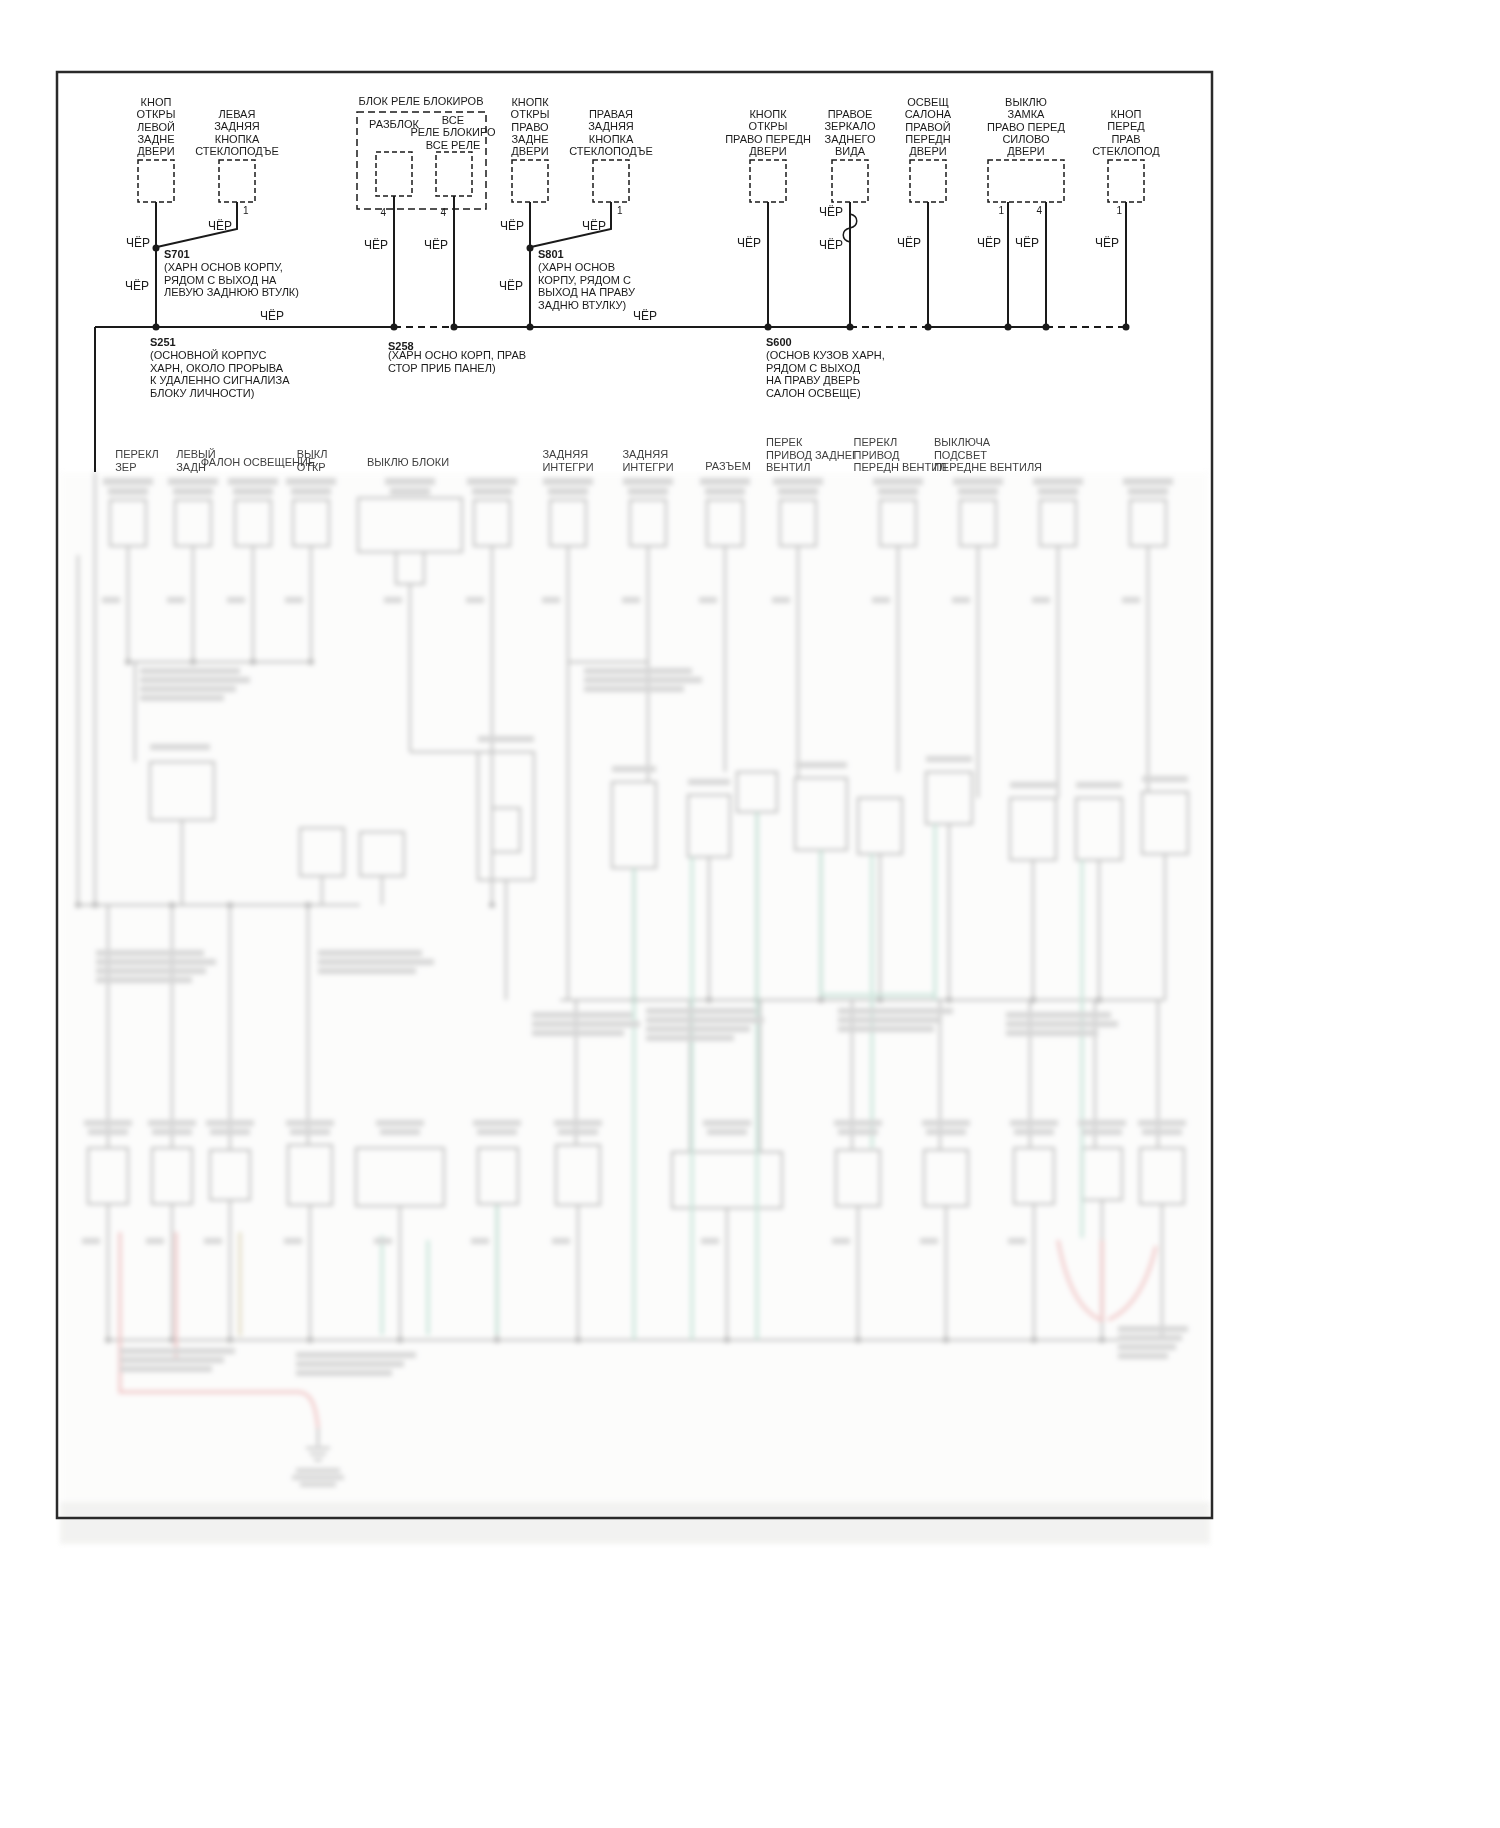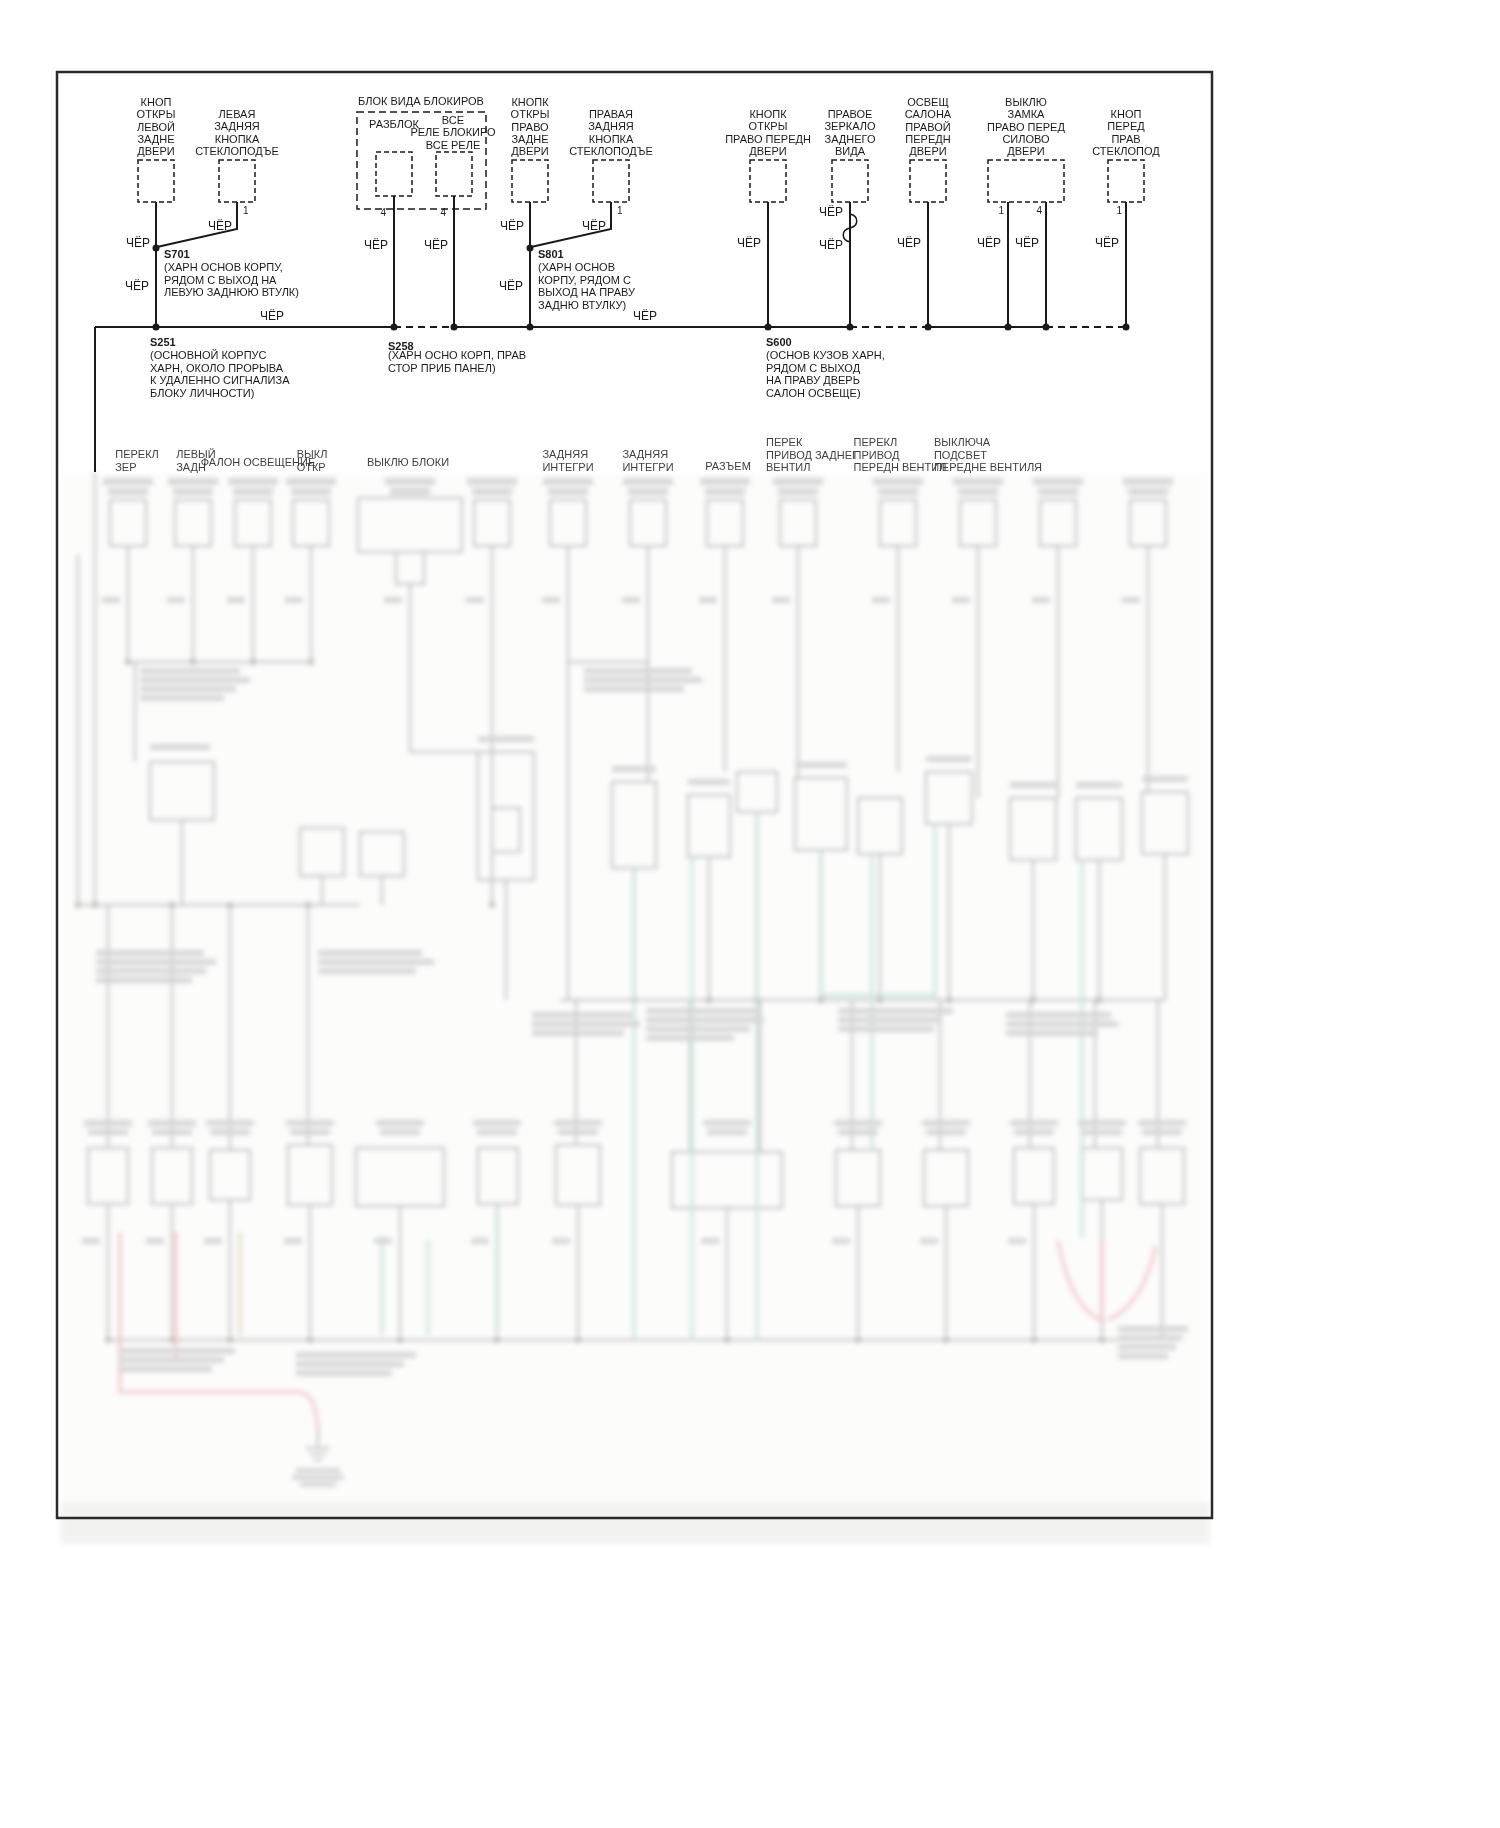--- a/index.html
+++ b/index.html
@@ -392,21 +392,21 @@
 
   <div class="lbl" style="left:156px;top:96px">КНОП
 ОТКРЫ
 ЛЕВОЙ
 ЗАДНЕ
 ДВЕРИ</div>
   <div class="lbl" style="left:237px;top:108px">ЛЕВАЯ
 ЗАДНЯЯ
 КНОПКА
 СТЕКЛОПОДЪЕ</div>
-  <div class="lbl nowrap" style="left:421px;top:95px">БЛОК ВИДА БЛОКИРОВ</div>
+  <div class="lbl nowrap" style="left:421px;top:95px">БЛОК РЕЛЕ БЛОКИРОВ</div>
   <div class="lbl" style="left:394px;top:118px">РАЗБЛОК</div>
   <div class="lbl" style="left:453px;top:114px">ВСЕ
 РЕЛЕ БЛОКИРО
 ВСЕ РЕЛЕ</div>
   <div class="lbl" style="left:530px;top:96px">КНОПК
 ОТКРЫ
 ПРАВО
 ЗАДНЕ
 ДВЕРИ</div>
   <div class="lbl" style="left:611px;top:108px">ПРАВАЯ

